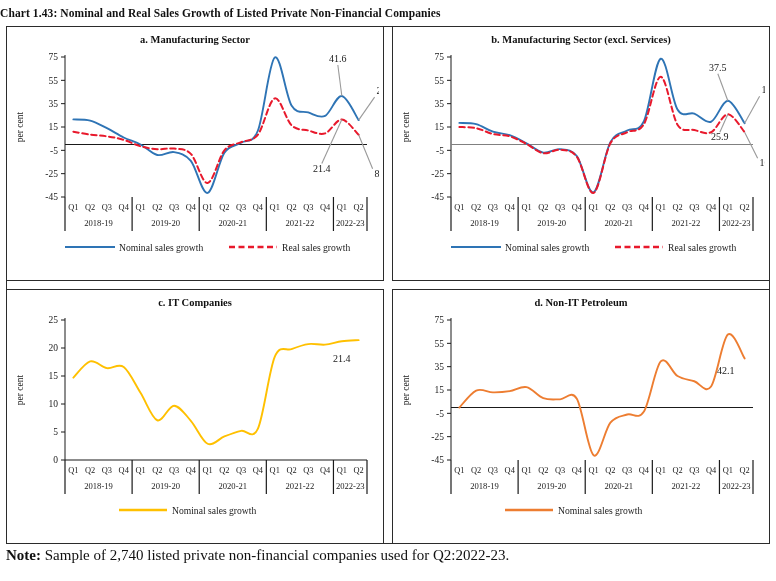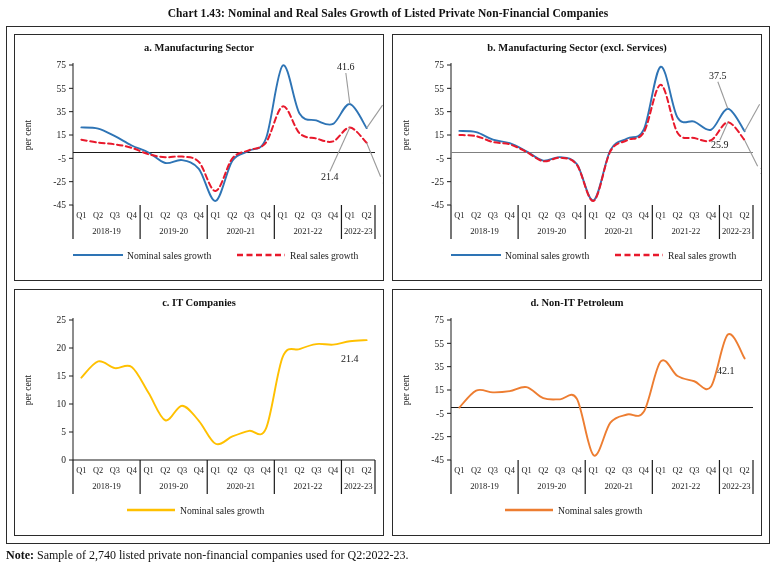--- a/index.html
+++ b/index.html
@@ -14,21 +14,21 @@
     color: #1a1a1a;
     overflow: hidden;
   }
   .page {
     position: relative;
     width: 776px;
     height: 581px;
     box-sizing: border-box;
   }
   .chart-title {
-    text-align: center;
+    text-align: left;
     font-family: "Liberation Serif", serif;
     font-weight: bold;
     font-size: 11.5px;
     letter-spacing: 0.1px;
     padding-top: 7px;
     padding-bottom: 6px;
     color: #111111;
   }
   .outer-frame {
     position: absolute;
@@ -42,21 +42,20 @@
   .grid {
     position: absolute;
     left: 6px;
     top: 26px;
     width: 764px;
     height: 518px;
     box-sizing: border-box;
     display: grid;
     grid-template-columns: 1fr 1fr;
     grid-template-rows: 1fr 1fr;
-    padding: 8px;
     gap: 8px;
   }
   .panel {
     border: 1.1px solid #2b2b2b;
     box-sizing: border-box;
     background: #fff;
     position: relative;
     overflow: hidden;
   }
   .panel-title {
@@ -104,21 +103,21 @@
     font-family: "Liberation Serif", serif;
     font-size: 9.6px;
     fill: #1a1a1a;
   }
   .footer {
     position: absolute;
     left: 6px;
     top: 549px;
     width: 740px;
     font-family: "Liberation Serif", serif;
-    font-size: 12px;
+    font-size: 15px;
     line-height: 13.5px;
     color: #111111;
   }
   .footer b { font-weight: bold; }
 </style>
 </head>
 <body>
 
 <div class="page">
 

